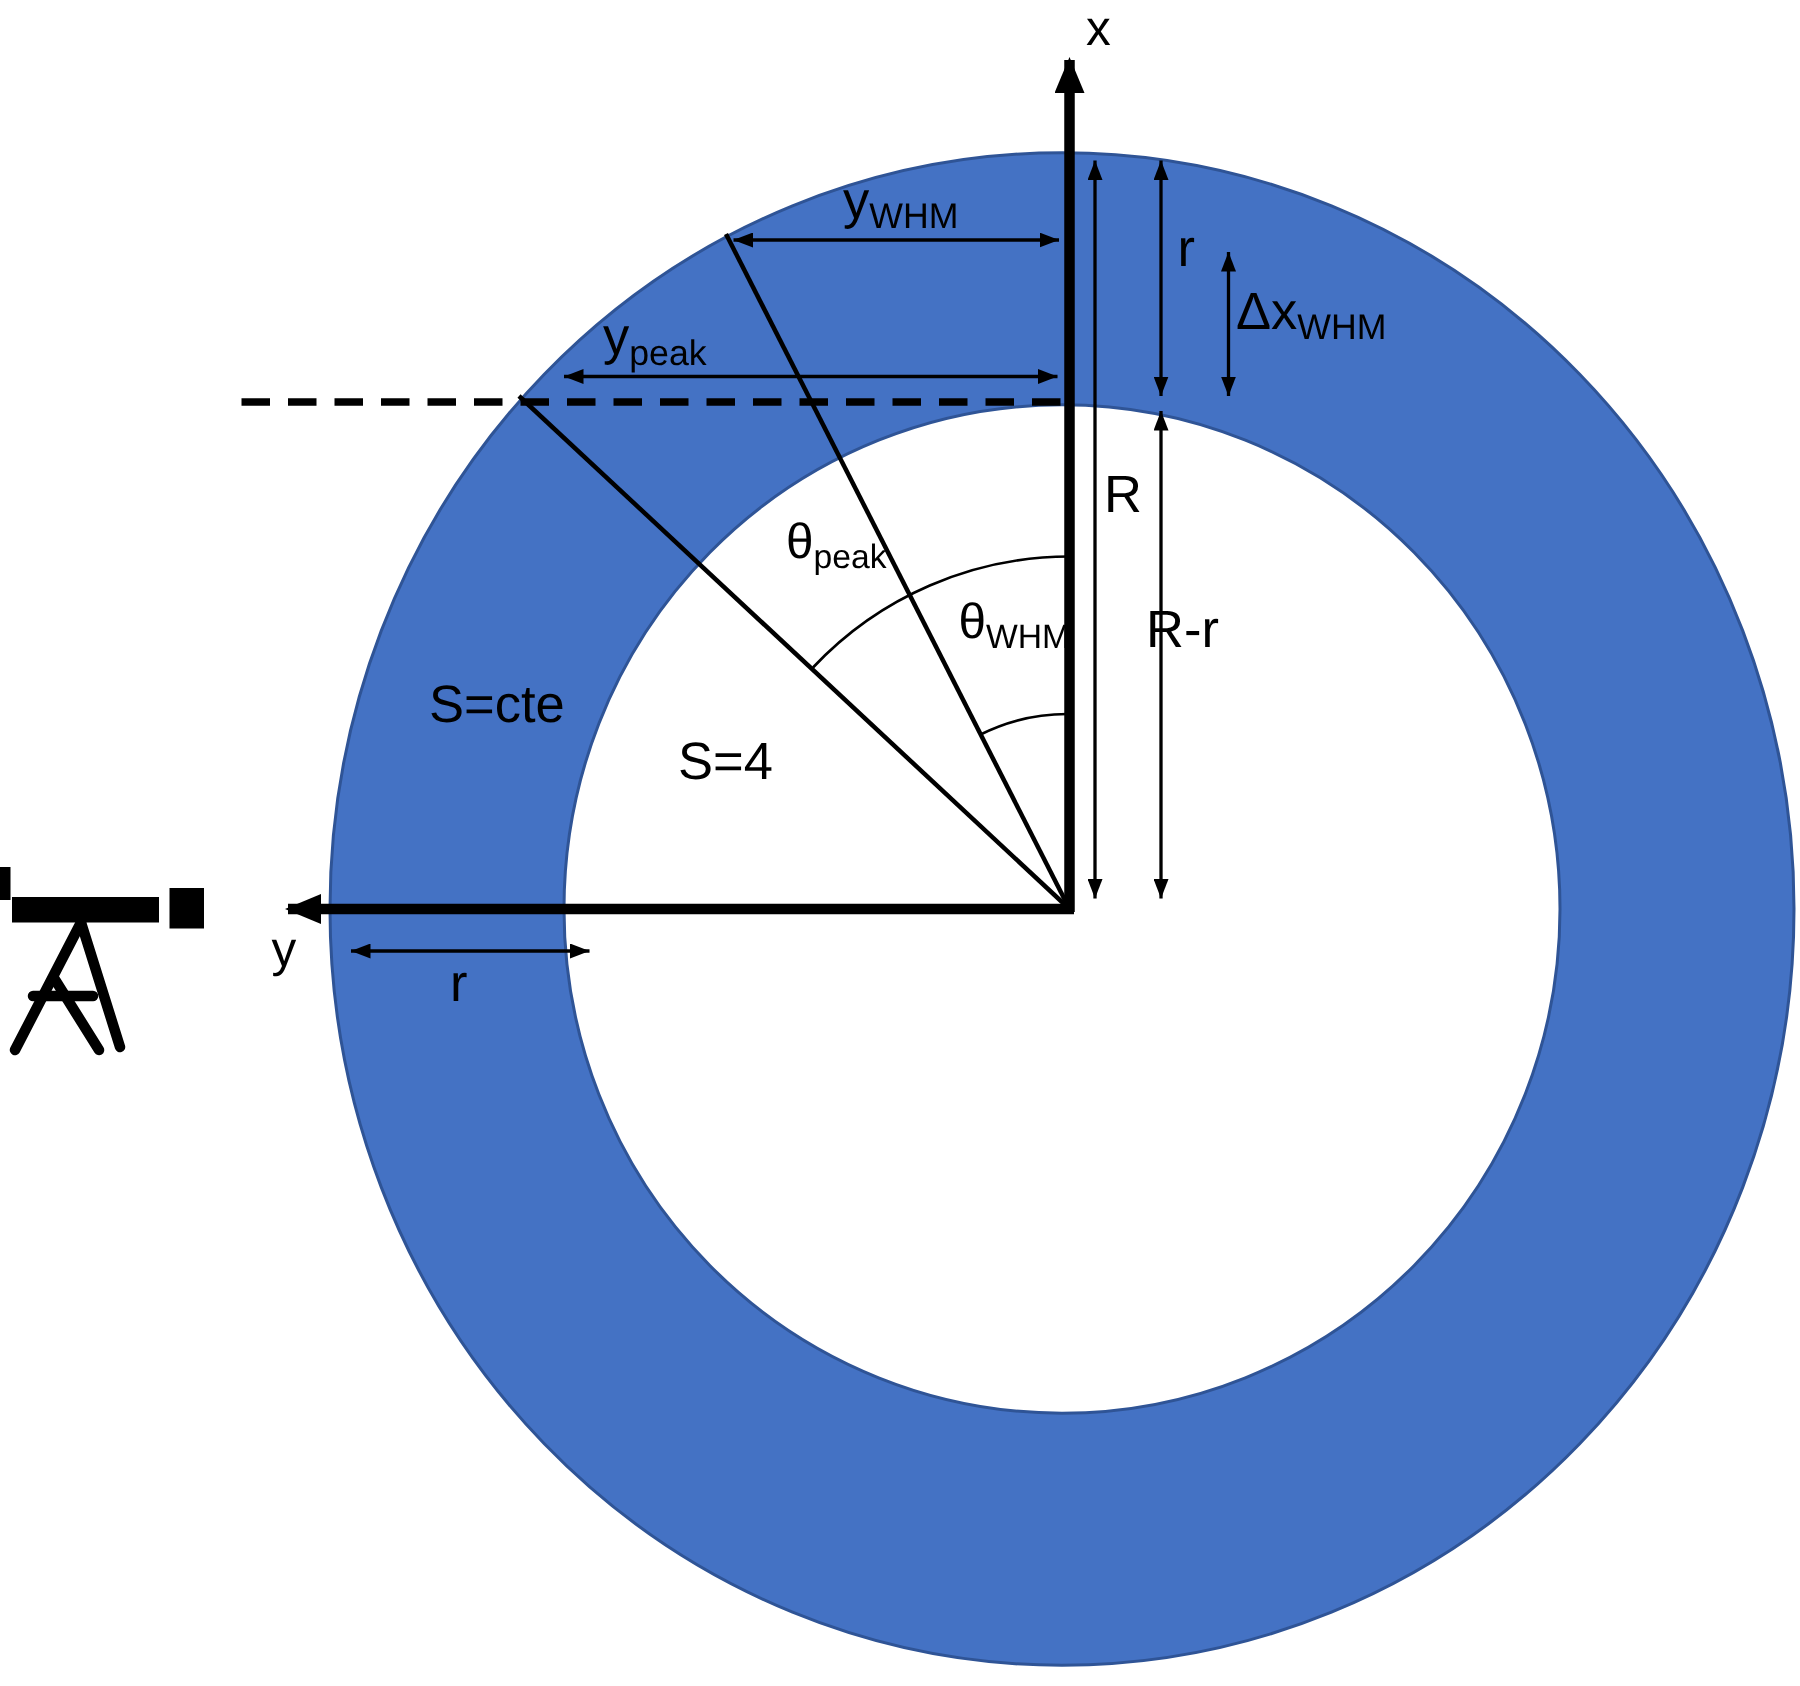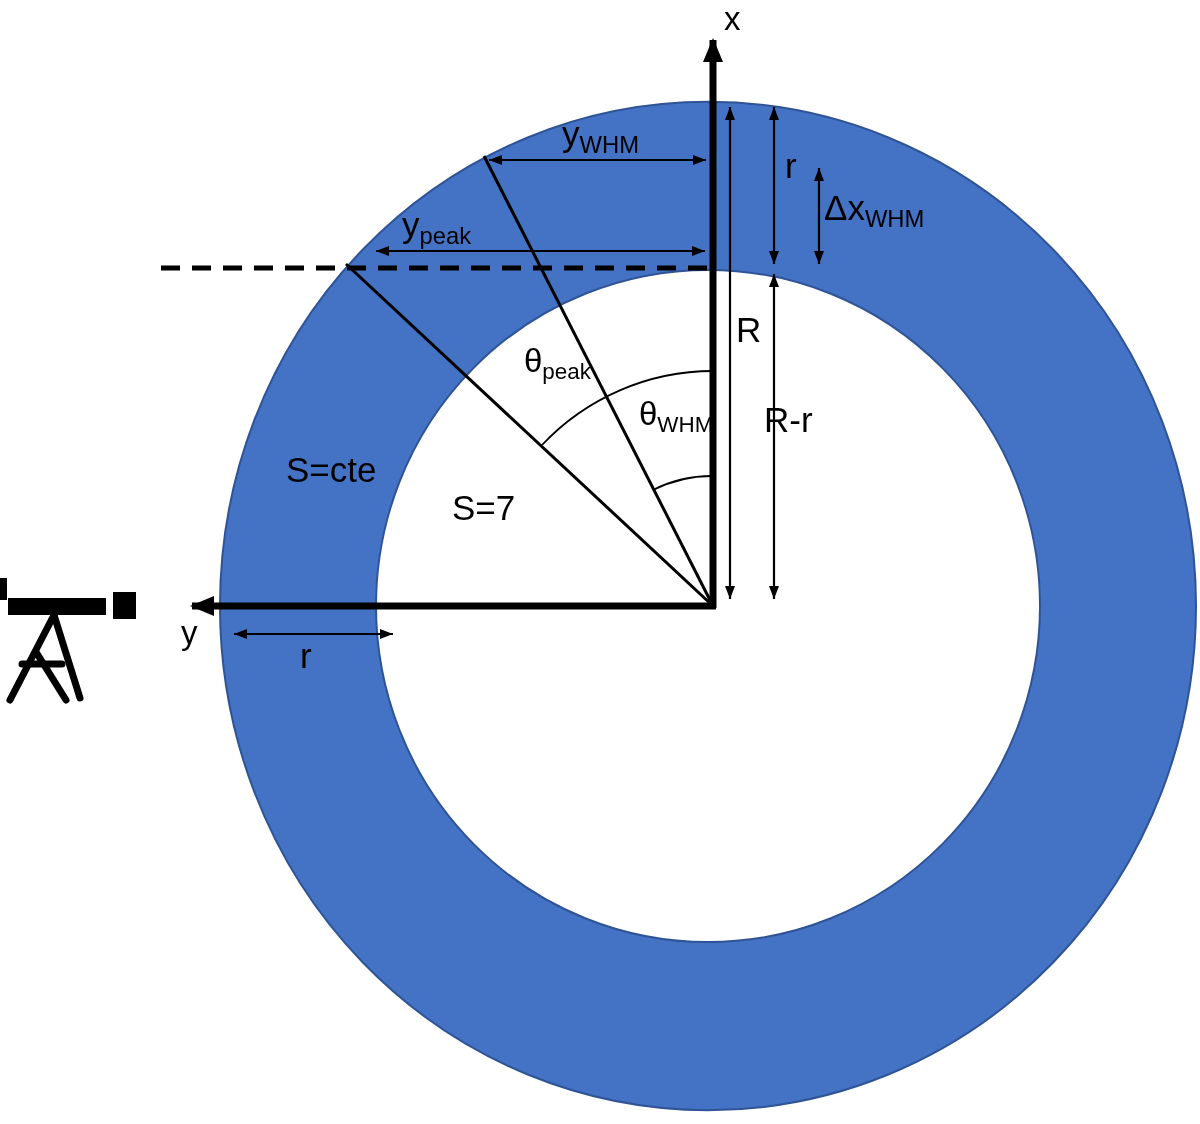--- a/index.html
+++ b/index.html
@@ -95,15 +95,15 @@
   <div class="lbl" style="left:785px; top:148px;"><span>r</span><span class="sub"></span></div>
 
   <div class="lbl" style="left:824px; top:190px;text-align:right;"><span>Δx</span><span class="sub">WHM</span></div>
 
   <div class="lbl" style="left:764px; top:402px;"><span>R-r</span><span class="sub"></span></div>
 
   <div class="lbl" style="left:300px; top:638px;"><span>r</span><span class="sub"></span></div>
 
   <div class="lbl" style="left:286px; top:428px;margin-top:24px;"><span>S=cte</span><span class="sub"></span></div>
 
-  <div class="lbl" style="left:452px; top:490px;"><span>S=7</span><span class="sub"></span></div>
+  <div class="lbl" style="left:452px; top:490px;"><span>S=4</span><span class="sub"></span></div>
 
 </div>
 
 </body></html>

